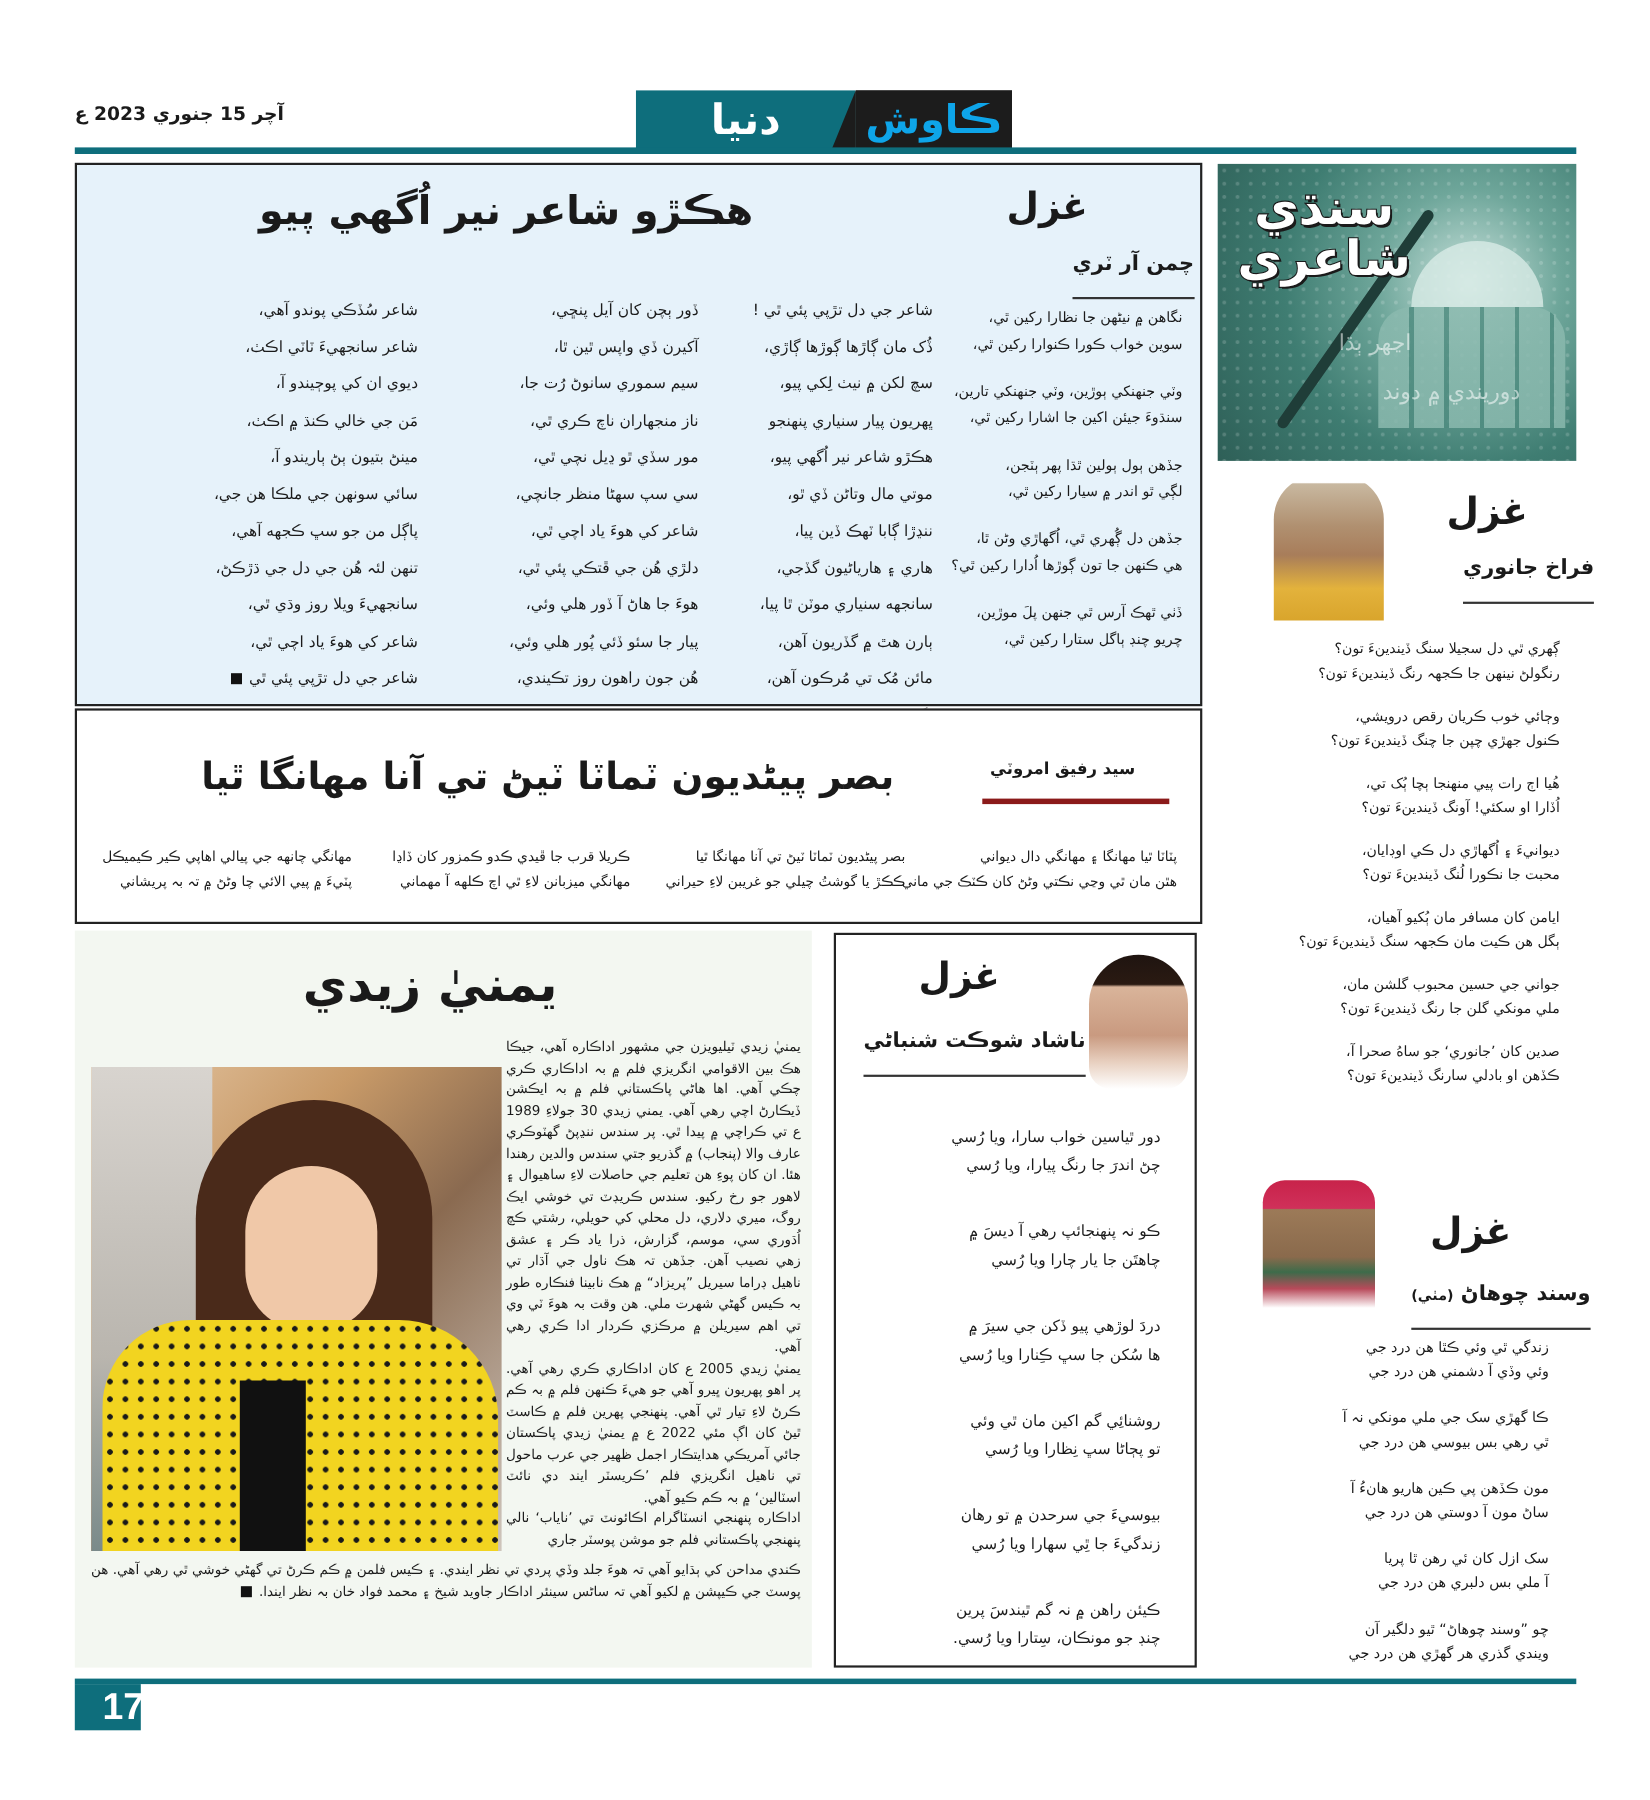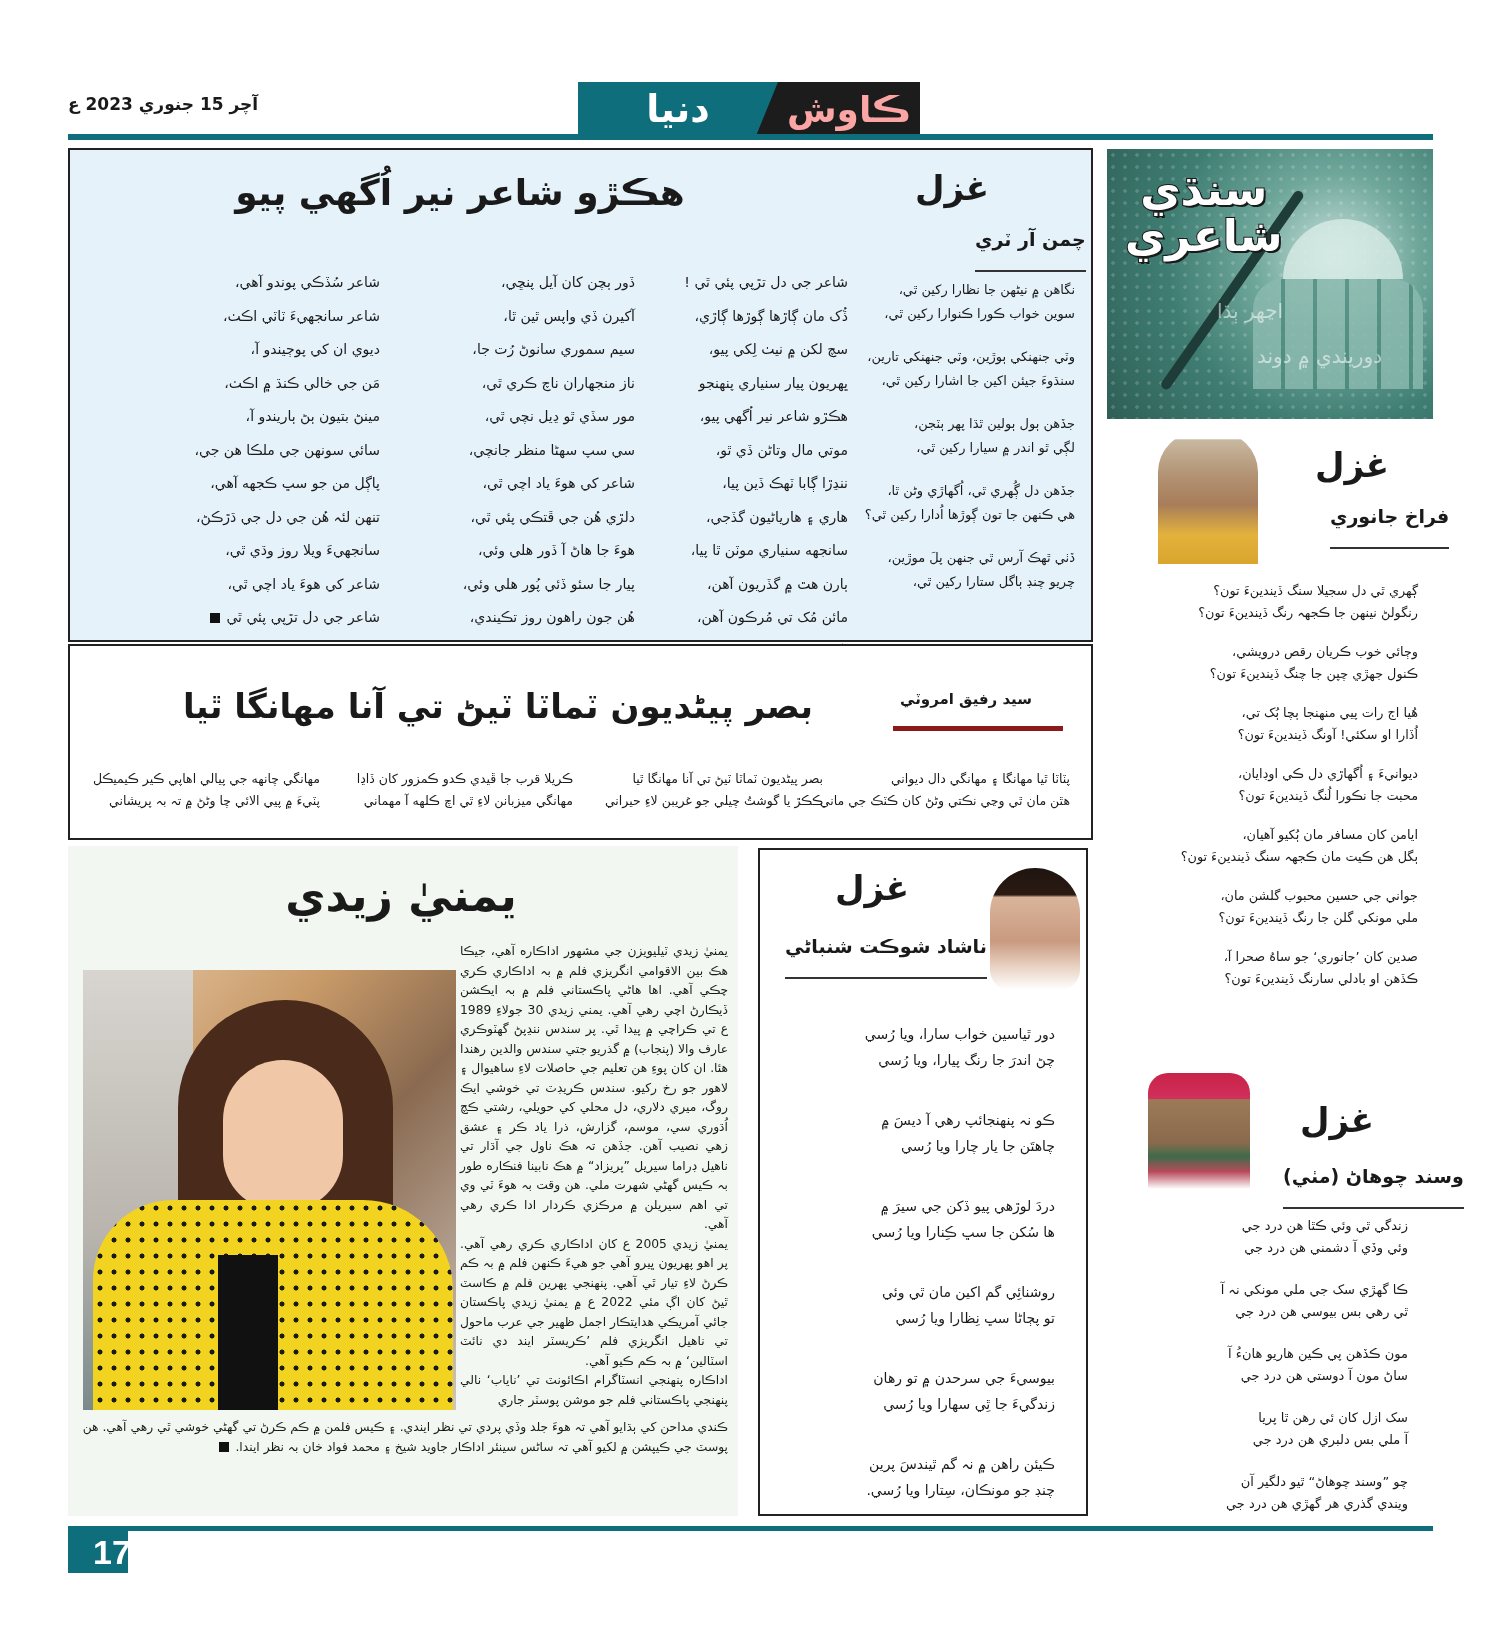--- a/index.html
+++ b/index.html
@@ -5,21 +5,21 @@
   * { box-sizing: border-box; margin: 0; padding: 0; }
   html, body { width: 1500px; height: 1636px; background: #ffffff; overflow: hidden; }
   body { position: relative; font-family: "DejaVu Sans", sans-serif; color: #1a1a1a; }
   .rtl { direction: rtl; unicode-bidi: isolate; }
   .abs { position: absolute; }
 
   
   #date { left: 68px; top: 94px; font-size: 17px; font-weight: bold; white-space: nowrap; direction: rtl; }
   #masthead { left: 578px; top: 82px; width: 342px; height: 54px; display: flex; justify-content: space-between; }
   #mast-dunya { flex: 0 0 200px; background: #0e6e7c; color: #fff; font-size: 38px; font-weight: bold; display: flex; align-items: center; justify-content: center; letter-spacing: 6px; clip-path: polygon(0 0, 100% 0, 100% 0, 100% 100%, 0 100%); }
-  #mast-kawish { flex: 1; background: #1c1c1c; color: #fca5a5; font-size: 36px; font-weight: bold; display: flex; align-items: center; justify-content: center; position: relative; }
+  #mast-kawish { flex: 1; background: #1c1c1c; color: #0ea5e9; font-size: 36px; font-weight: bold; display: flex; align-items: center; justify-content: center; position: relative; }
   #mast-kawish::before { content: ""; position: absolute; left: -22px; top: 0; width: 0; height: 0; border-top: 54px solid transparent; border-right: 22px solid #1c1c1c; }
   #top-rule { left: 68px; top: 134px; width: 1365px; height: 6px; background: #0e6e7c; }
 
   
   #sindhi-banner { left: 1107px; top: 149px; width: 326px; height: 270px; background: radial-gradient(circle at 70% 40%, #c9e2dc 0%, #6ea69a 30%, #3f7d72 60%, #2e5f57 100%); overflow: hidden; }
   #sindhi-banner .dots { position: absolute; inset: 0; background-image: radial-gradient(circle, rgba(255,255,255,0.35) 1.5px, transparent 2px); background-size: 12px 12px; opacity: 0.5; }
   #sindhi-banner .dome { position: absolute; right: 30px; top: 70px; width: 120px; height: 60px; border-radius: 60px 60px 0 0; background: #d8ebe6; opacity: 0.8; }
   #sindhi-banner .building { position: absolute; right: 10px; top: 130px; width: 170px; height: 110px; background: repeating-linear-gradient(90deg, #8ab9ae 0 28px, #4f8c80 28px 32px); opacity: 0.85; border-radius: 30px 30px 0 0; }
   #sindhi-banner .instrument { position: absolute; left: 20px; top: 40px; width: 10px; height: 240px; background: #1f3d38; transform: rotate(35deg); transform-origin: top left; left: 190px; border-radius: 6px; }
   #sindhi-banner .title { position: absolute; left: 18px; top: 18px; font-size: 44px; font-weight: bold; color: #fff; line-height: 1.05; text-align: center; -webkit-text-stroke: 2px #1a1a1a; paint-order: stroke fill; text-shadow: 2px 2px 0 #1a1a1a; direction: rtl; }
@@ -56,21 +56,21 @@
   #tomato-author { left: 900px; top: 690px; font-size: 15px; font-weight: bold; direction: rtl; }
   #tomato-rule { left: 893px; top: 726px; width: 170px; height: 5px; background: #8b1a1a; }
   .tomato-col { direction: rtl; font-size: 12.5px; line-height: 22px; white-space: nowrap; }
   #tc-1 { left: 840px; top: 768px; width: 230px; }
   #tc-2 { left: 588px; top: 768px; width: 235px; }
   #tc-3 { left: 333px; top: 768px; width: 240px; }
   #tc-4 { left: 80px; top: 768px; width: 240px; }
 
   
   #yumna-box { left: 68px; top: 846px; width: 670px; height: 670px; background: #f3f7f1; }
-  #yumna-title { left: 236px; top: 870px; width: 330px; font-size: 44px; font-weight: bold; text-align: center; direction: rtl; }
+  #yumna-title { left: 226px; top: 870px; width: 330px; font-size: 44px; font-weight: bold; text-align: center; direction: rtl; }
   #yumna-photo { left: 83px; top: 970px; width: 373px; height: 440px; overflow: hidden; background: linear-gradient(135deg, #e6c8a6 0%, #c89a68 30%, #8a6a50 55%, #cfc6bd 100%); }
   #yumna-photo .bg-left { position: absolute; left: 0; top: 0; width: 110px; height: 100%; background: linear-gradient(180deg, #d8d4cf 0%, #b9b5ae 60%, #7a8a8a 100%); }
   #yumna-photo .hair { position: absolute; left: 95px; top: 30px; width: 215px; height: 280px; background: #4a2a1a; border-radius: 110px 110px 60px 60px; }
   #yumna-photo .face { position: absolute; left: 140px; top: 90px; width: 120px; height: 150px; background: #f0c8a8; border-radius: 60px 60px 55px 55px; }
   #yumna-photo .shirt { position: absolute; left: 10px; top: 230px; width: 360px; height: 240px; background-color: #f2d420; background-image: radial-gradient(circle, #1a1a1a 2.2px, transparent 2.8px); background-size: 14px 16px; border-radius: 80px 90px 0 0; }
   #yumna-photo .top { position: absolute; left: 135px; top: 285px; width: 60px; height: 160px; background: #111; }
   #yumna-text { left: 460px; top: 942px; width: 268px; direction: rtl; font-size: 12.3px; line-height: 19.5px; text-align: justify; }
   #yumna-text p { margin: 0; }
   #yumna-tail { left: 78px; top: 1418px; width: 650px; direction: rtl; font-size: 12.3px; line-height: 19.5px; text-align: right; }
 
@@ -285,21 +285,21 @@
       <span class="line">ملي مونکي گلن جا رنگ ڏيندينءَ تون؟</span>
     </div>
   <div class="stanza">
       <span class="line">صدين کان ’جانوري‘ جو ساهُ صحرا آ،</span>
       <span class="line">ڪڏهن او بادلي سارنگ ڏيندينءَ تون؟</span>
     </div>
 </div>
 
 <div class="abs photo man2"></div>
 <div class="abs ghazal-head" id="wasand-ghazal">غزل</div>
-<div class="abs poet-name" id="wasand-poet"><span>وسند چوهاڻ</span> <span style="font-size:19px;">(مٺي)</span></div>
+<div class="abs poet-name" id="wasand-poet"><span>وسند چوهاڻ</span> <span style="font-size:13px;">(مٺي)</span></div>
 <div class="abs verse-block" id="wasand-verses">
   <div class="stanza">
       <span class="line">زندگي ٿي وئي ڪٿا هن درد جي</span>
       <span class="line">وئي وڏي آ دشمني هن درد جي</span>
     </div>
   <div class="stanza">
       <span class="line">ڪا گهڙي سک جي ملي مونکي نہ آ</span>
       <span class="line">ٿي رهي بس بيوسي هن درد جي</span>
     </div>
   <div class="stanza">

